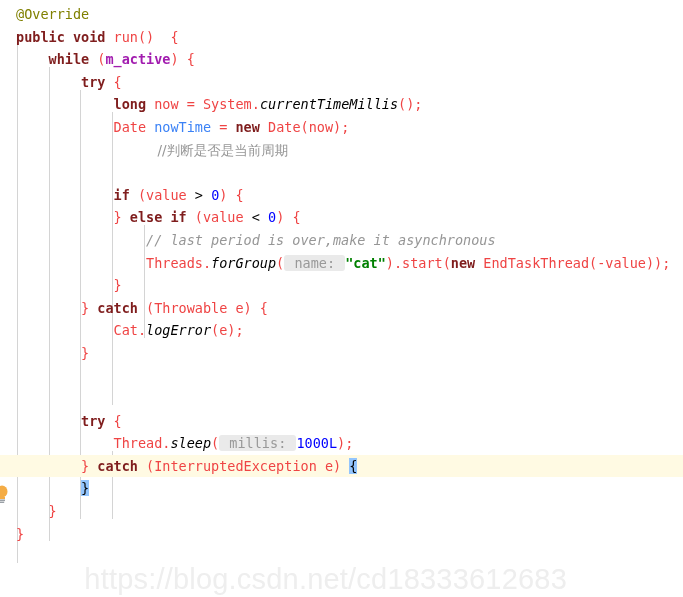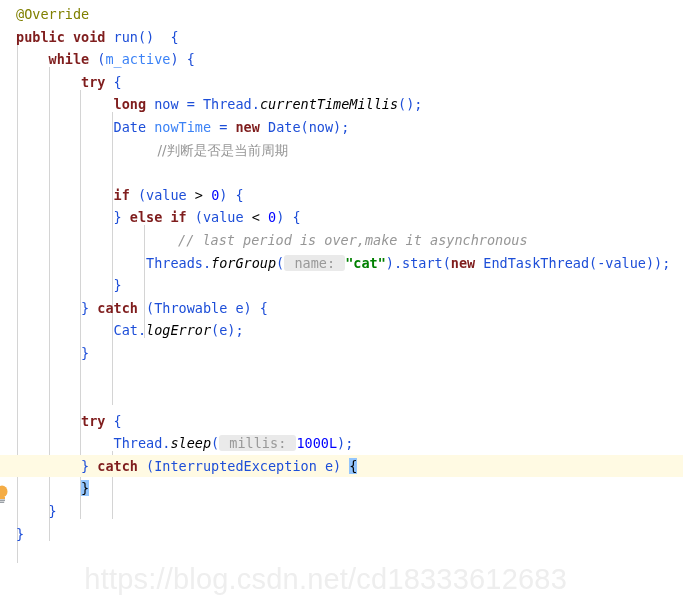--- a/index.html
+++ b/index.html
@@ -52,29 +52,29 @@
     color: #000000;
     position: relative;
     padding-left: 16px;
   }
   .ln.hl {
     background: #fffae3;
   }
 
   
   .kw      { color: #7f1d1d; font-weight: bold; }
-  .field   { color: #3b82f6; font-weight: normal; }
+  .field   { color: #a21caf; font-weight: bold; }
   .anno    { color: #808000; }
-  .cmt     { color: #969696; font-style: italic; padding-left: 32px; }
+  .cmt     { color: #969696; font-style: italic; }
   .cmt-cn  { color: #969696; font-style: normal; font-family: "DejaVu Sans", sans-serif; padding-left: 44px; }
   .str     { color: #008000; font-weight: bold; }
   .num     { color: #0000ff; }
   .meth    { color: #000000; font-style: italic; }
   .grayid  { color: #3b82f6; }
-  .plain   { color: #1d4ed8; }
+  .plain   { color: #ef4444; }
   .opcmp   { color: #000000; }
 
   
   .hint {
     background: #eaeaea;
     color: #999999;
     border-radius: 3px;
     padding: 0 2px;
     font-style: normal;
     margin-top: 7px;
@@ -127,21 +127,21 @@
   <div class="lines">
 
     <div class="ln"><span class="anno">@Override</span></div>
 
     <div class="ln"><span class="kw">public</span> <span class="kw">void</span> <span class="plain">run()  {</span></div>
 
     <div class="ln">    <span class="kw">while</span> <span class="plain">(</span><span class="field">m_active</span><span class="plain">) {</span></div>
 
     <div class="ln">        <span class="kw">try</span> <span class="plain">{</span></div>
 
-    <div class="ln">            <span class="kw">long</span> <span class="plain">now = Thread.</span><span class="meth">currentTimeMillis</span><span class="plain">();</span></div>
+    <div class="ln">            <span class="kw">long</span> <span class="plain">now = System.</span><span class="meth">currentTimeMillis</span><span class="plain">();</span></div>
 
     <div class="ln">            <span class="plain">Date </span><span class="grayid">nowTime</span><span class="plain"> = </span><span class="kw">new</span> <span class="plain">Date(now);</span></div>
 
     <div class="ln">            <span class="cmt-cn">//判断是否是当前周期</span></div>
 
 
     <div class="ln"> </div>
 
     <div class="ln">            <span class="kw">if</span> <span class="plain">(value </span><span class="opcmp">&gt;</span><span class="plain"> </span><span class="num">0</span><span class="plain">) {</span></div>
 

